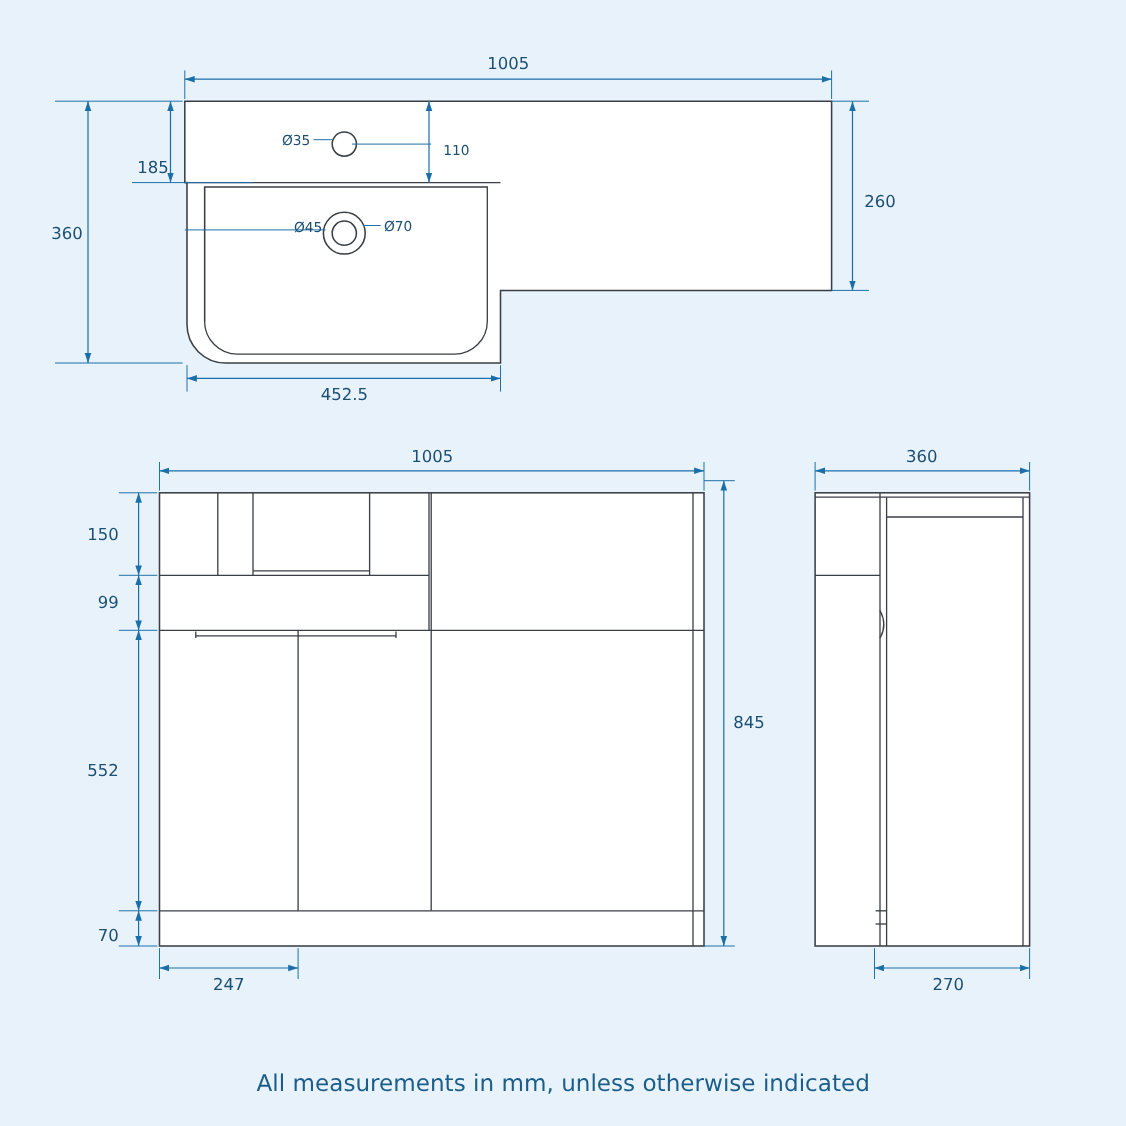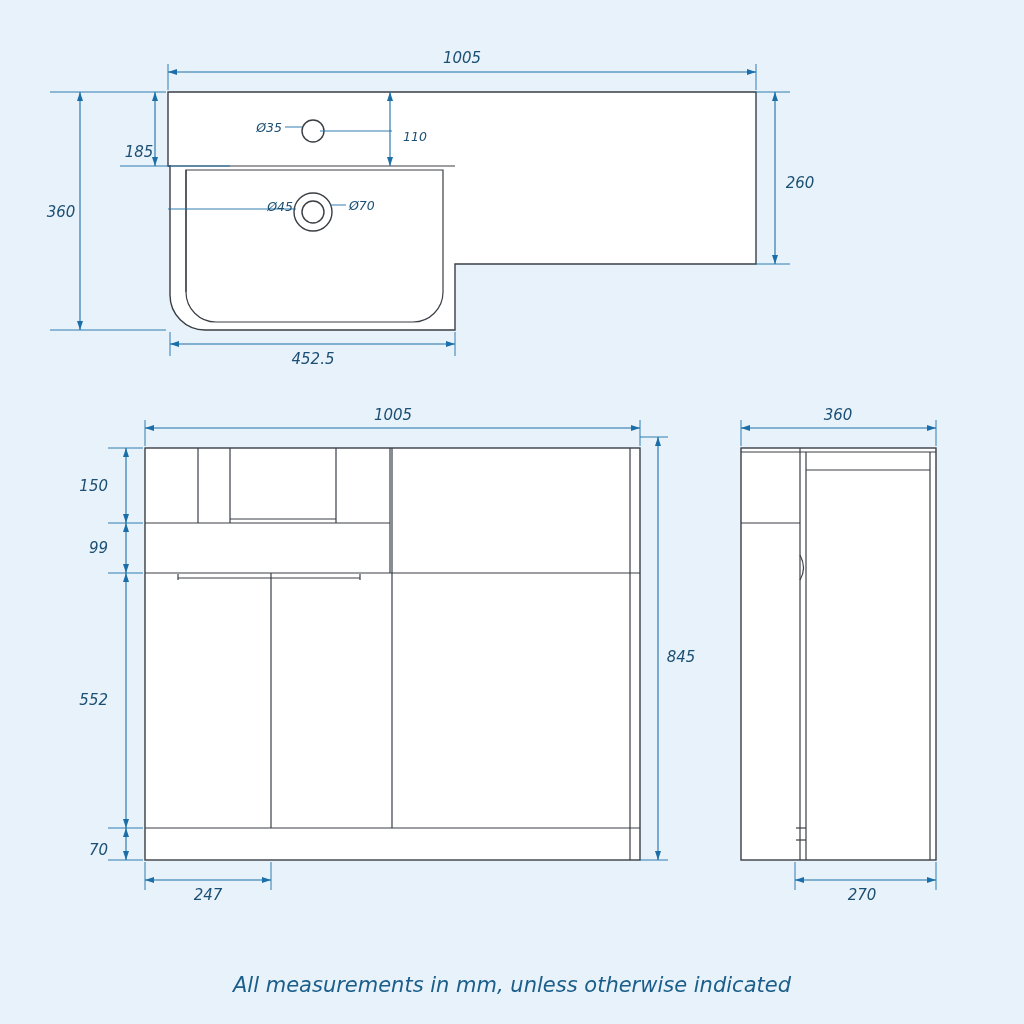--- a/index.html
+++ b/index.html
@@ -11,21 +11,20 @@
     width: 1024px;
     height: 1024px;
     overflow: hidden;
     font-family: "DejaVu Sans", sans-serif;
   }
   #stage {
     position: relative;
     width: 1024px;
     height: 1024px;
     background: #e8f2fb;
-    font-style: italic;
   }
   svg#drawing {
     position: absolute;
     left: 0;
     top: 0;
     width: 1024px;
     height: 1024px;
     display: block;
   }
   .dim-label {

